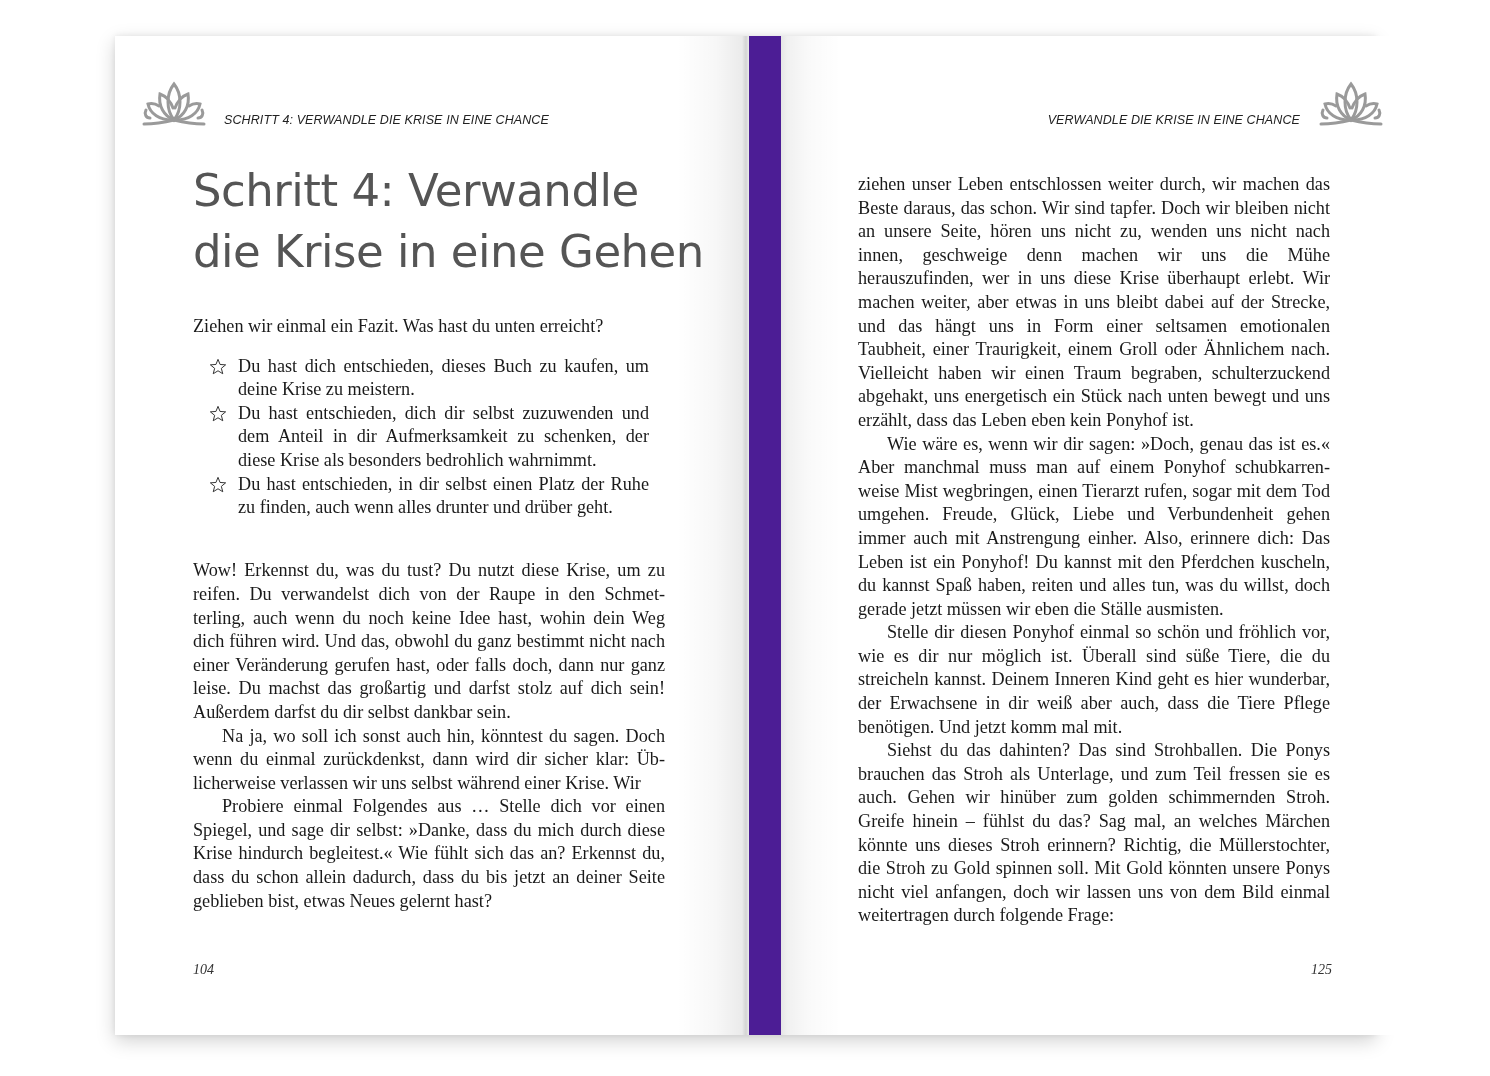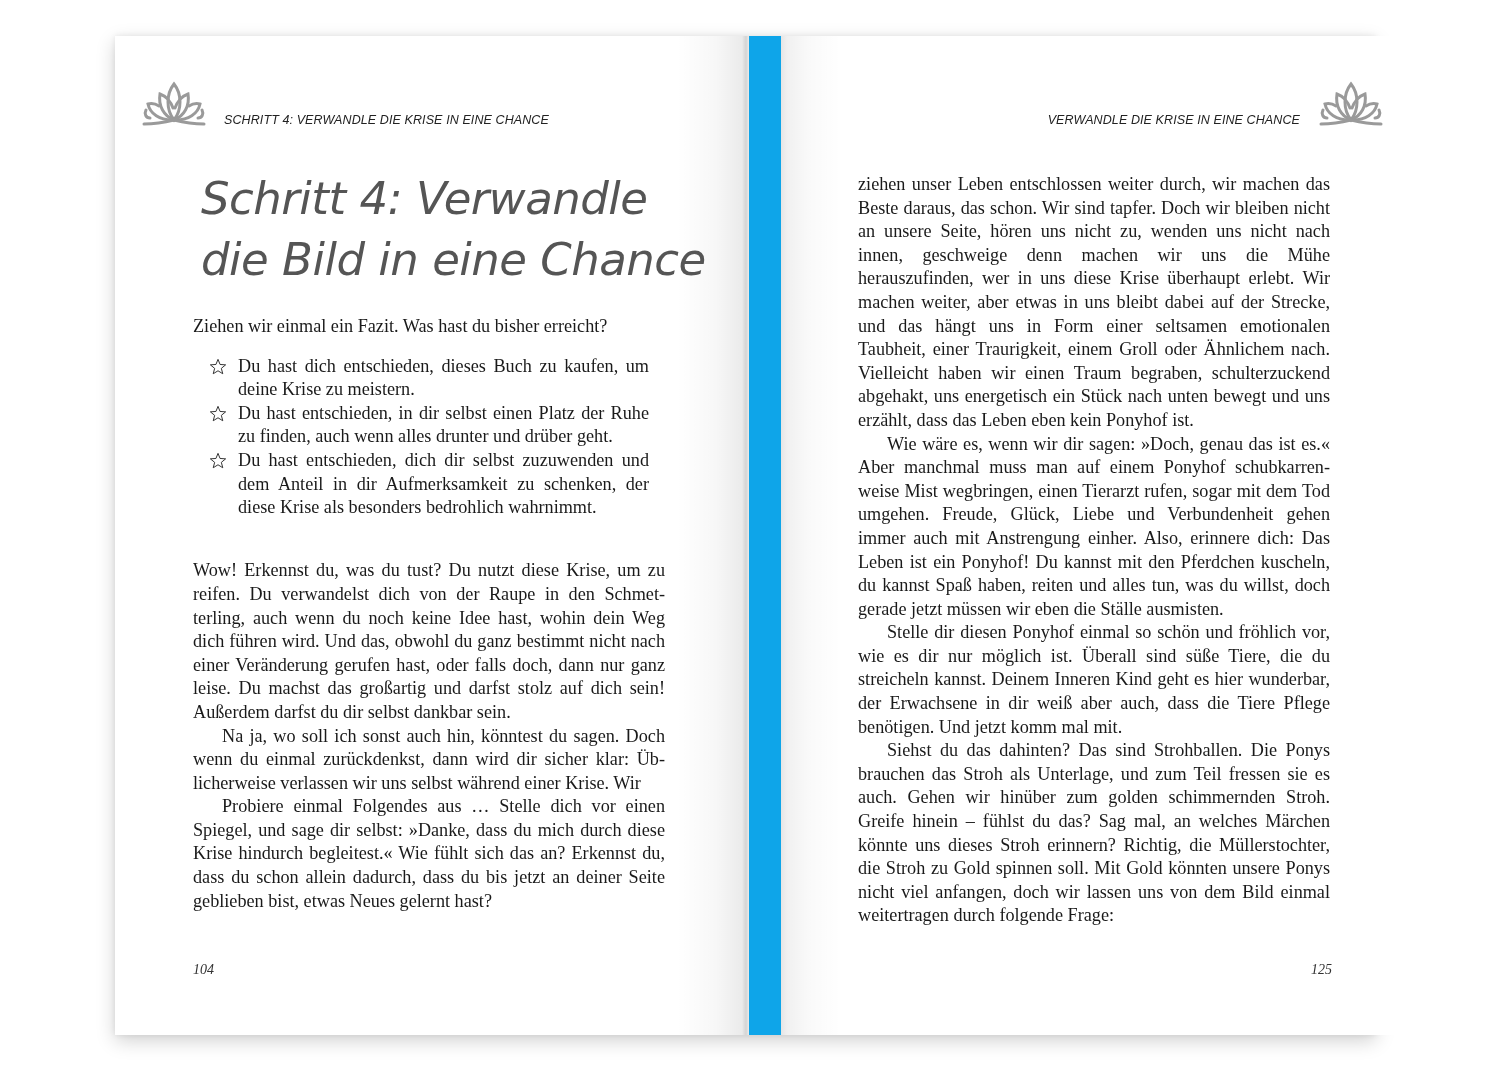--- a/index.html
+++ b/index.html
@@ -3,21 +3,21 @@
 <meta charset="utf-8">
 <style>
   html, body { margin: 0; padding: 0; }
   body {
     width: 1490px; height: 1076px; background: #ffffff; position: relative; overflow: hidden;
     font-family: "Liberation Serif", "DejaVu Serif", serif; color: #1a1a1a;
   }
   .spread {
     position: absolute; left: 115px; top: 36px; width: 1261px; height: 999px;
     box-shadow: 0 6px 18px rgba(0,0,0,0.18), 0 0 6px rgba(0,0,0,0.08);
-    background: #0ea5e9;
+    background: #4c1d95;
   }
   .page { position: absolute; top: 0; height: 999px; background: #fff; }
   .page.left { left: 0; width: 632px; }
   .page.right { left: 666px; width: 629px; }
   .gutter-left {
     position: absolute; right: 0; top: 0; width: 70px; height: 100%;
     background: linear-gradient(to right, rgba(0,0,0,0) 0%, rgba(0,0,0,0.03) 55%, rgba(0,0,0,0.08) 92%, rgba(0,0,0,0.14) 100%);
     pointer-events: none;
   }
   .gutter-right {
@@ -31,22 +31,22 @@
   }
   .lotus { position: absolute; width: 68px; height: 48px; }
   .lotus svg { width: 100%; height: 100%; }
   .running-head {
     position: absolute; font-family: "Liberation Sans", "DejaVu Sans", sans-serif;
     font-style: italic; font-size: 12.5px; letter-spacing: 0.1px; color: #222;
     white-space: nowrap;
   }
   .chapter-title {
     position: absolute; left: 78px; top: 124px; width: 520px;
-    font-family: "DejaVu Sans", "Liberation Sans", sans-serif; font-style: italic; font-weight: normal;
-    font-size: 45px; line-height: 61px; color: #555; margin: 8px; letter-spacing: -0.5px;
+    font-family: "DejaVu Sans", "Liberation Sans", sans-serif; font-weight: normal;
+    font-size: 45px; line-height: 61px; color: #555; margin: 0; letter-spacing: -0.5px;
   }
   .text {
     position: absolute; width: 472px; font-size: 18.2px; line-height: 23.6px;
     text-align: justify; hyphens: manual;
   }
   .text p { margin: 0; }
   .text p.indent { text-indent: 29px; }
   .bullets { list-style: none; margin: 16px; padding: 0; }
   .bullets li { position: relative; padding-left: 29px; }
   .bullets li .star {
@@ -75,49 +75,49 @@
         <path d="M36 40 C48 40 58 34 60 24 C56 23 52 24 49 26"></path>
         <path d="M6 30 C4 34 6 38 10 38"></path>
         <path d="M62 30 C64 34 62 38 58 38"></path>
         <path d="M4 44 C16 44 26 42 34 40 C42 42 52 44 64 44"></path>
       </svg>
     </div>
     <div class="running-head" style="left:109px; top:77px;">SCHRITT 4: VERWANDLE DIE KRISE IN EINE CHANCE</div>
 
     <h1 class="chapter-title">
       <span>Schritt 4: Verwandle</span><br>
-      <span>die Bild in eine Chance</span>
+      <span>die Krise in eine Gehen</span>
     </h1>
 
     <div class="text" style="left:78px; top:279px;">
-      <p>Ziehen wir einmal ein Fazit. Was hast du bisher erreicht?</p>
+      <p>Ziehen wir einmal ein Fazit. Was hast du unten erreicht?</p>
       <ul class="bullets">
         <li>
           <span class="star">
             <svg viewBox="0 0 20 20">
                 <path d="M10 1.5 L12.3 7.2 L18.5 7.6 L13.7 11.5 L15.3 17.5 L10 14.2 L4.7 17.5 L6.3 11.5 L1.5 7.6 L7.7 7.2 Z" fill="none" stroke="#333" stroke-width="1.1" stroke-linejoin="round"></path>
               </svg>
           </span>
           <span>Du hast dich entschieden, dieses Buch zu kaufen, um dei­ne Krise zu meistern.</span>
         </li>
         <li>
           <span class="star">
             <svg viewBox="0 0 20 20">
                 <path d="M10 1.5 L12.3 7.2 L18.5 7.6 L13.7 11.5 L15.3 17.5 L10 14.2 L4.7 17.5 L6.3 11.5 L1.5 7.6 L7.7 7.2 Z" fill="none" stroke="#333" stroke-width="1.1" stroke-linejoin="round"></path>
               </svg>
           </span>
-          <span>Du hast entschieden, in dir selbst einen Platz der Ruhe zu finden, auch wenn alles drunter und drüber geht.</span>
+          <span>Du hast entschieden, dich dir selbst zuzuwenden und dem Anteil in dir Aufmerksamkeit zu schenken, der diese Krise als besonders bedrohlich wahrnimmt.</span>
         </li>
         <li>
           <span class="star">
             <svg viewBox="0 0 20 20">
                 <path d="M10 1.5 L12.3 7.2 L18.5 7.6 L13.7 11.5 L15.3 17.5 L10 14.2 L4.7 17.5 L6.3 11.5 L1.5 7.6 L7.7 7.2 Z" fill="none" stroke="#333" stroke-width="1.1" stroke-linejoin="round"></path>
               </svg>
           </span>
-          <span>Du hast entschieden, dich dir selbst zuzuwenden und dem Anteil in dir Aufmerksamkeit zu schenken, der diese Krise als besonders bedrohlich wahrnimmt.</span>
+          <span>Du hast entschieden, in dir selbst einen Platz der Ruhe zu finden, auch wenn alles drunter und drüber geht.</span>
         </li>
       </ul>
       <div class="gap"></div>
       <p>Wow! Erkennst du, was du tust? Du nutzt diese Krise, um zu reifen. Du verwandelst dich von der Raupe in den Schmet­terling, auch wenn du noch keine Idee hast, wohin dein Weg dich führen wird. Und das, obwohl du ganz bestimmt nicht nach einer Veränderung gerufen hast, oder falls doch, dann nur ganz leise. Du machst das großartig und darfst stolz auf dich sein! Außerdem darfst du dir selbst dankbar sein.</p>
       <p class="indent">Na ja, wo soll ich sonst auch hin, könntest du sagen. Doch wenn du einmal zurückdenkst, dann wird dir sicher klar: Üb­licherweise verlassen wir uns selbst während einer Krise. Wir</p>
       <p class="indent">Probiere einmal Folgendes aus … Stelle dich vor einen Spiegel, und sage dir selbst: »Danke, dass du mich durch diese Krise hindurch begleitest.« Wie fühlt sich das an? Erkennst du, dass du schon allein dadurch, dass du bis jetzt an deiner Seite geblieben bist, etwas Neues gelernt hast?</p>
     </div>
 
     <div class="folio" style="left:78px;font-family:Liberation Serif, serif;">104</div>
   </div>

